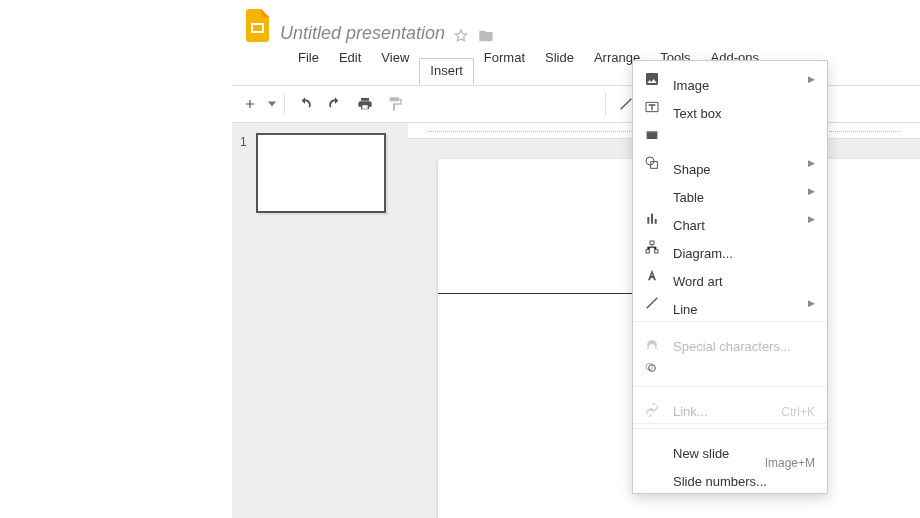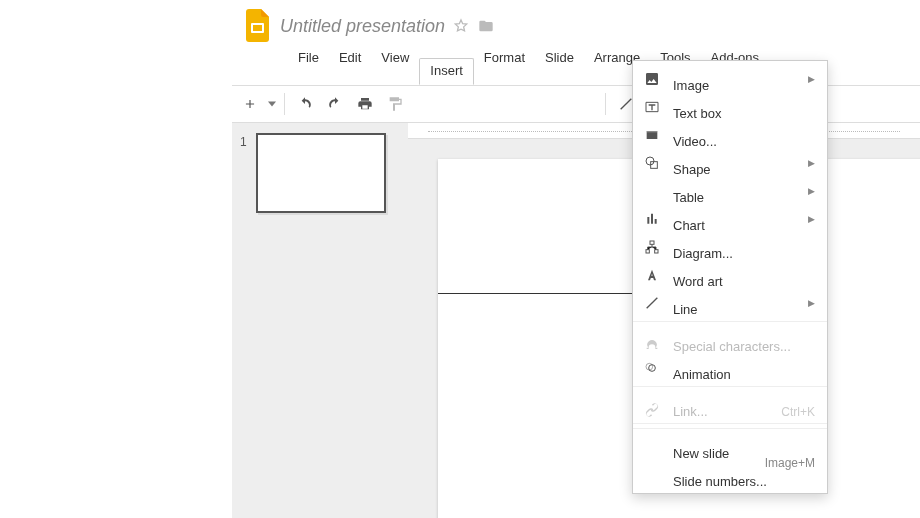--- a/index.html
+++ b/index.html
@@ -21,21 +21,21 @@
     right: 0;
     height: 100%;
     background: #eee;
   }
   .content-top {
     background: #fff;
     padding-top: 8px;
   }
   .title-row {
     display: flex;
-    align-items: center;
+    align-items: flex-end;
     padding-left: 12px;
     gap: 8px;
   }
   .slides-logo {
     width: 28px; height: 36px;
     display: flex; align-items: center; justify-content: center;
   }
   .doc-title {
     font-size: 18px;
     font-style: italic;
@@ -299,21 +299,20 @@
       </span>
       <span class="dd-label">Text box</span>
     </div>
     <div class="dd-item">
       <span class="dd-icon">
         <svg width="16" height="16" viewBox="0 0 24 24">
             <path fill="#555" d="M4 6h16v12H4z"></path>
             <path fill="#fff" d="M6 6v2M9 6v2M12 6v2M15 6v2M18 6v2" stroke="#fff" stroke-width="1"></path>
           </svg>
       </span>
-      <span class="dd-label">Video...</span>
     </div>
     <div class="dd-item">
       <span class="dd-icon">
         <svg width="16" height="16" viewBox="0 0 24 24">
             <circle cx="9" cy="9" r="6" fill="none" stroke="#555" stroke-width="1.5"></circle>
             <rect x="10" y="10" width="10" height="10" fill="none" stroke="#555" stroke-width="1.5"></rect>
           </svg>
       </span>
       <span class="dd-label">Shape</span>
       <span class="dd-arrow">▶</span>
@@ -371,21 +370,20 @@
       </span>
       <span class="dd-label">Special characters...</span>
     </div>
     <div class="dd-item">
       <span class="dd-icon">
         <svg width="16" height="16" viewBox="0 0 24 24">
             <circle cx="12" cy="12" r="5" fill="none" stroke="#555" stroke-width="1.5"></circle>
             <circle cx="8" cy="10" r="5" fill="none" stroke="#555" stroke-width="1.5" opacity="0.5"></circle>
           </svg>
       </span>
-      <span class="dd-label">Animation</span>
     </div>
 
     <div class="dd-sep"></div>
 
     <div class="dd-item disabled">
       <span class="dd-icon">
         <svg width="16" height="16" viewBox="0 0 24 24">
             <path fill="#ccc" d="M10 13a5 5 0 0 0 7 0l3-3a5 5 0 0 0-7-7l-1 1 1.5 1.5 1-1a3 3 0 1 1 4 4l-3 3a3 3 0 0 1-4 0zM14 11a5 5 0 0 0-7 0l-3 3a5 5 0 0 0 7 7l1-1-1.5-1.5-1 1a3 3 0 1 1-4-4l3-3a3 3 0 0 1 4 0z"></path>
           </svg>
       </span>

